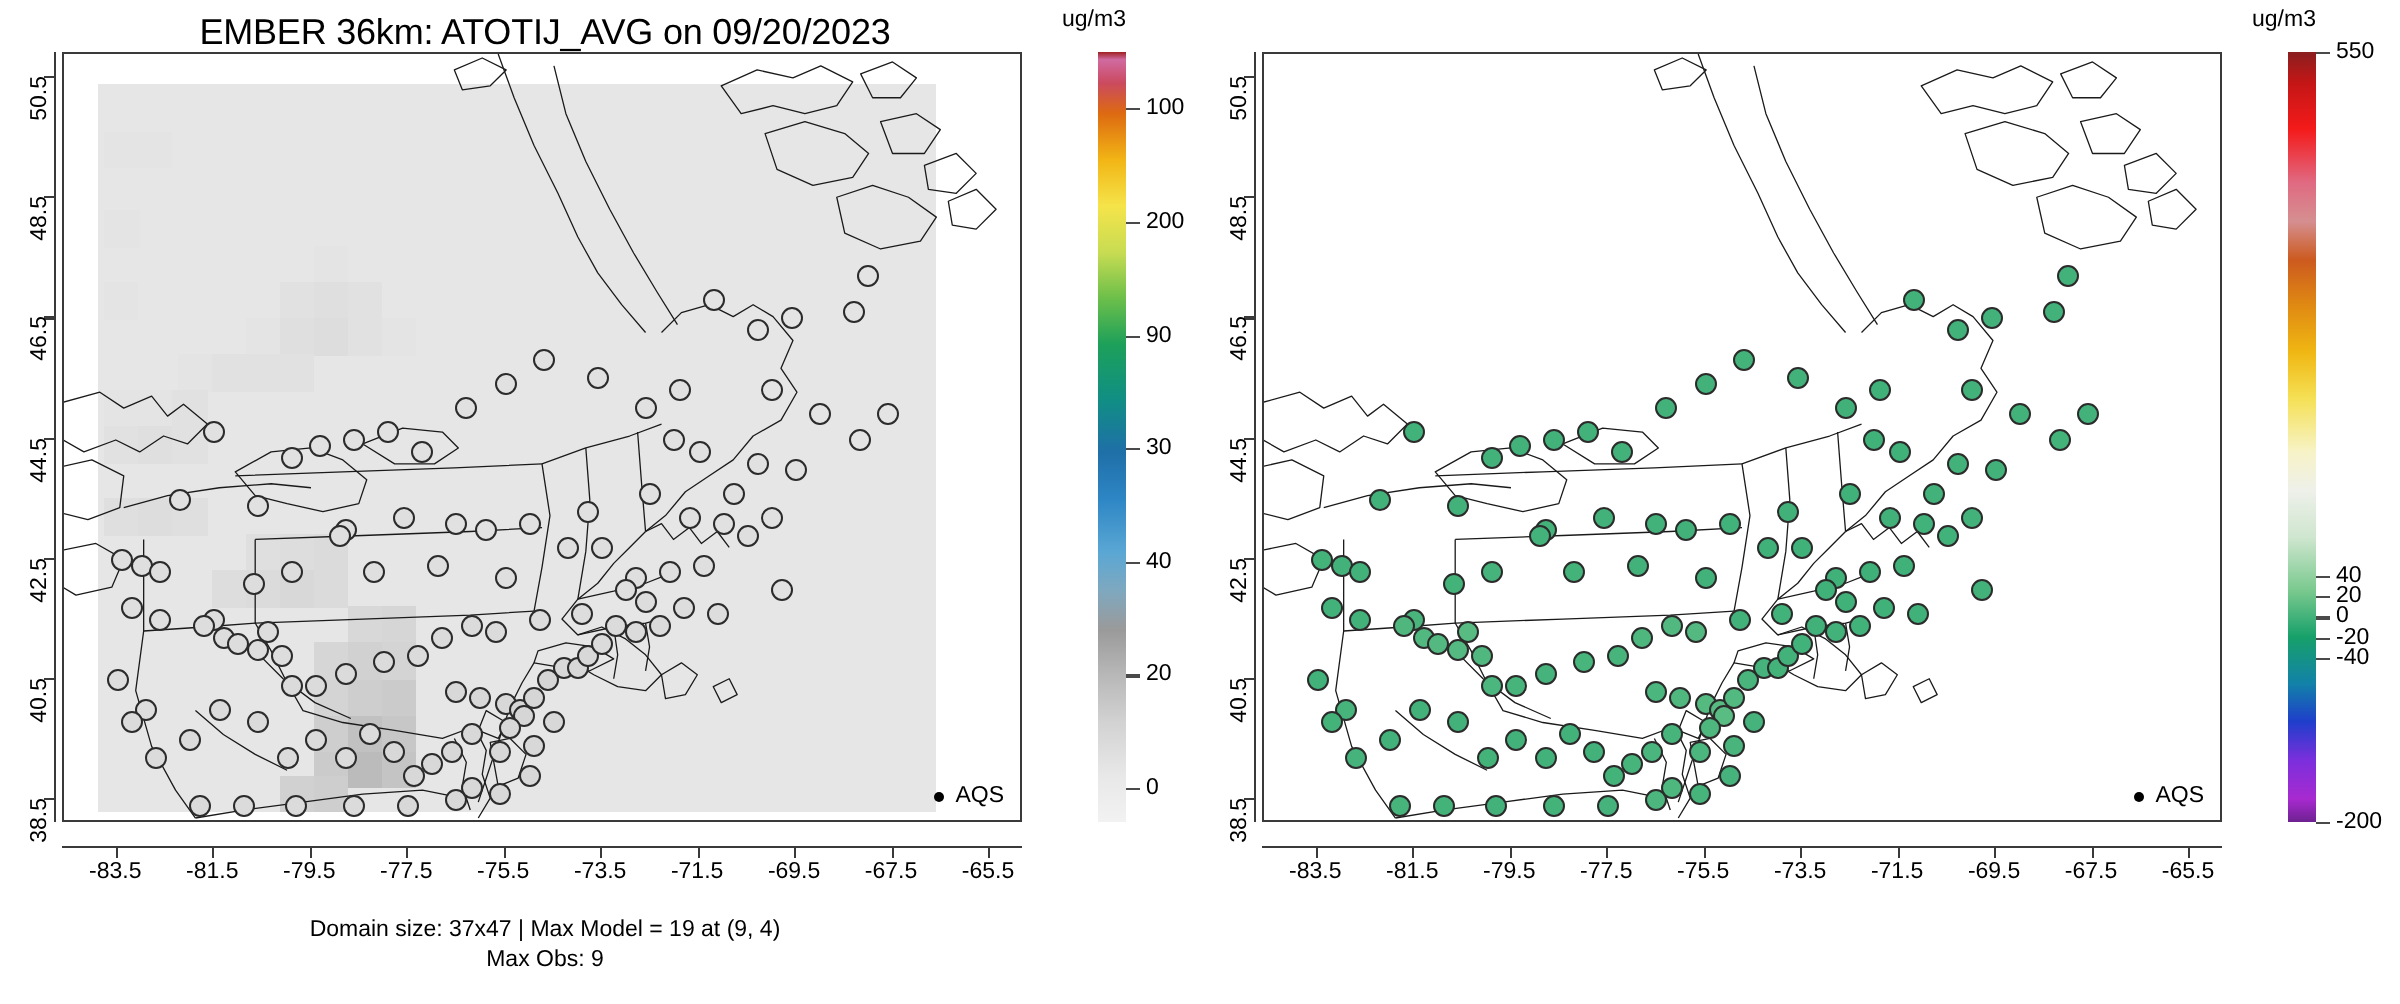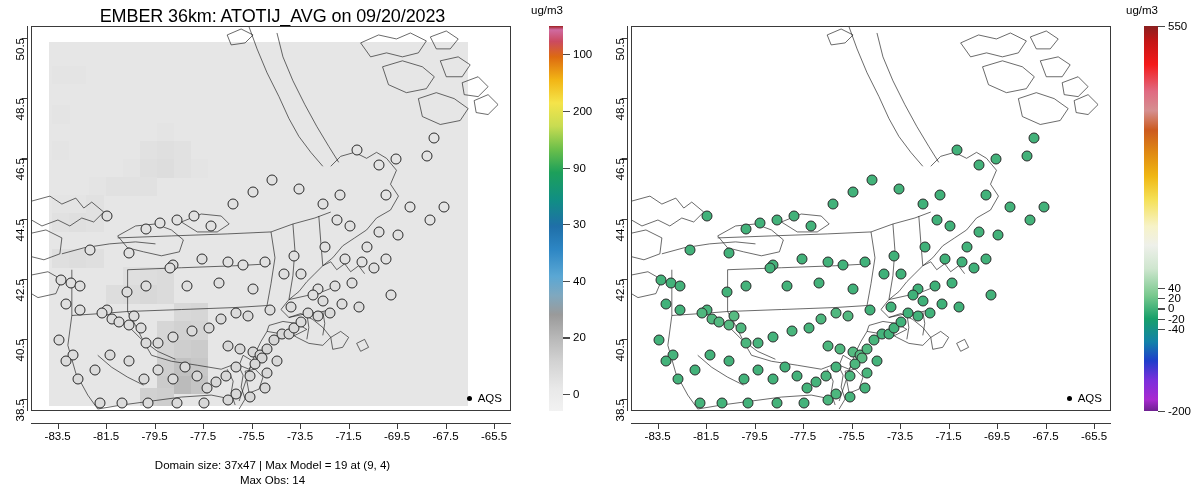--- a/index.html
+++ b/index.html
@@ -395,21 +395,21 @@
       <div class="cbar-tick" style="top: 141.544px;"></div>
       <div class="cbar-lab" style="top: 141.544px;">90</div>
       <div class="cbar-tick" style="top: 84.9265px;"></div>
       <div class="cbar-lab" style="top: 84.9265px;">200</div>
       <div class="cbar-tick" style="top: 28.3088px;"></div>
       <div class="cbar-lab" style="top: 28.3088px;">100</div>
     </div>
 
   <div class="caption" id="caption-model">
     <div>Domain size: 37x47 | Max Model = 19 at (9, 4)</div>
-    <div>Max Obs: 14</div>
+    <div>Max Obs: 9</div>
   </div>
 </div>
 
 <div class="panel" id="panel-bias">
 
   <div class="plotbox">
     <div class="plotinner">
       <svg class="mapsvg" id="map-bias" viewBox="0 0 480 385" preserveAspectRatio="none">
           <path d="M -4,176 L 18,170 L 30,178 L 44,172 L 52,182 L 60,176 L 72,186 L 62,196 L 50,192 L 38,200 L 26,194 L 10,200 L -4,192 Z"></path>
           <path d="M 86,210 L 104,200 L 124,198 L 140,204 L 152,214 L 148,226 L 130,230 L 112,226 L 96,222 Z"></path>

